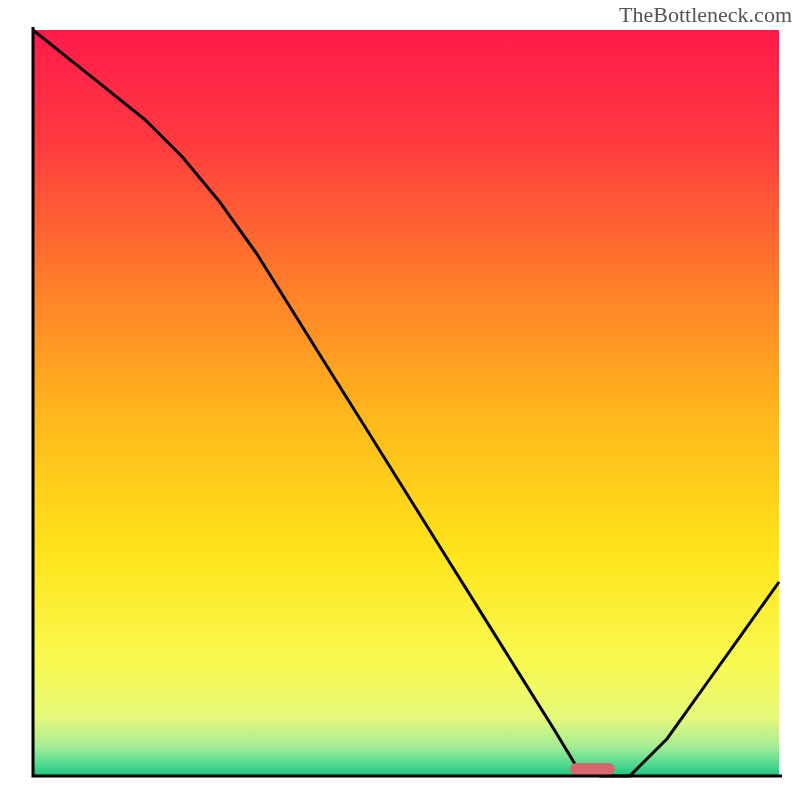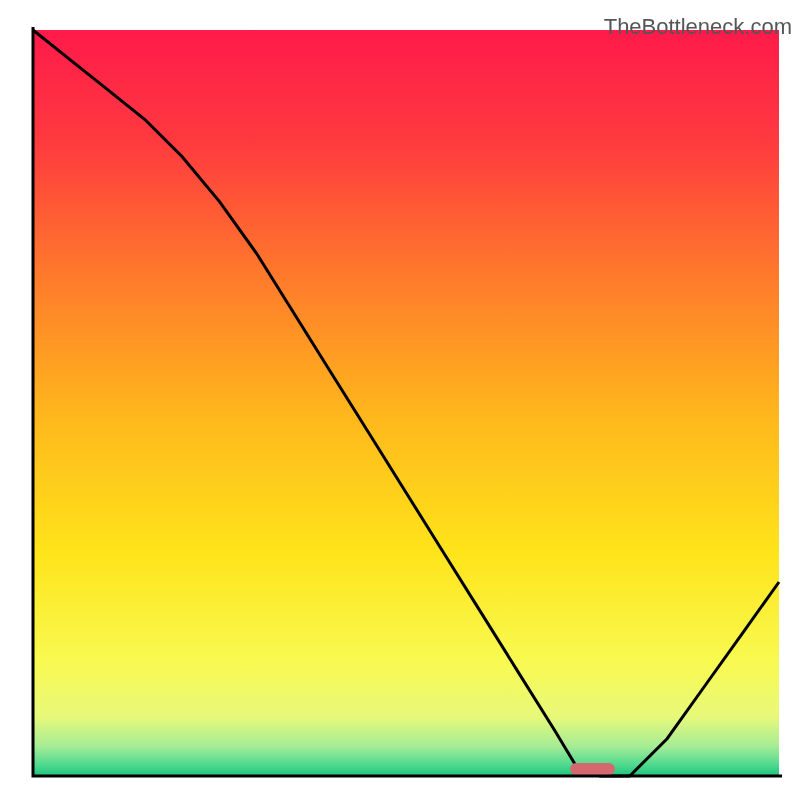--- a/index.html
+++ b/index.html
@@ -15,23 +15,22 @@
     width: 800px;
     height: 800px;
   }
   .watermark {
     position: absolute;
     top: 2px;
     right: 8px;
     color: #555;
     font-size: 22px;
     font-weight: 400;
-    font-family: Liberation Sans, sans-serif;
+    font-family: Liberation Serif, serif;
     z-index: 5;
-    margin-top: 12px;
   }
   svg.chart {
     position: absolute;
     top: 0;
     left: 0;
   }
 </style>
 </head>
 <body>
 

